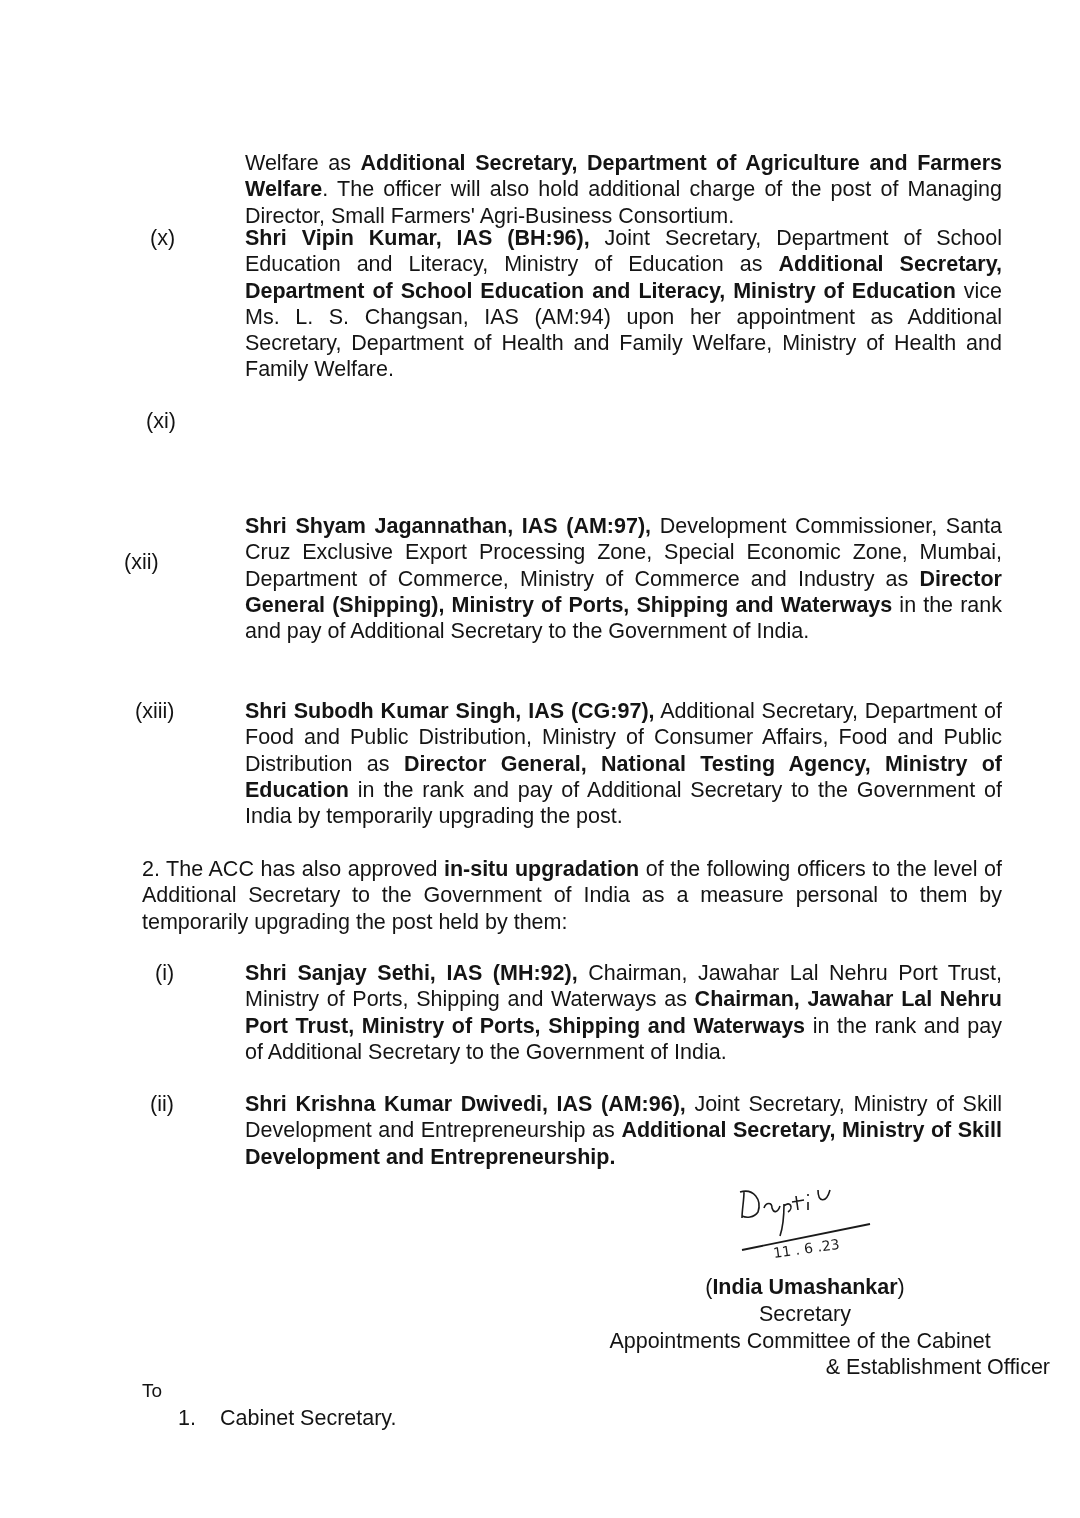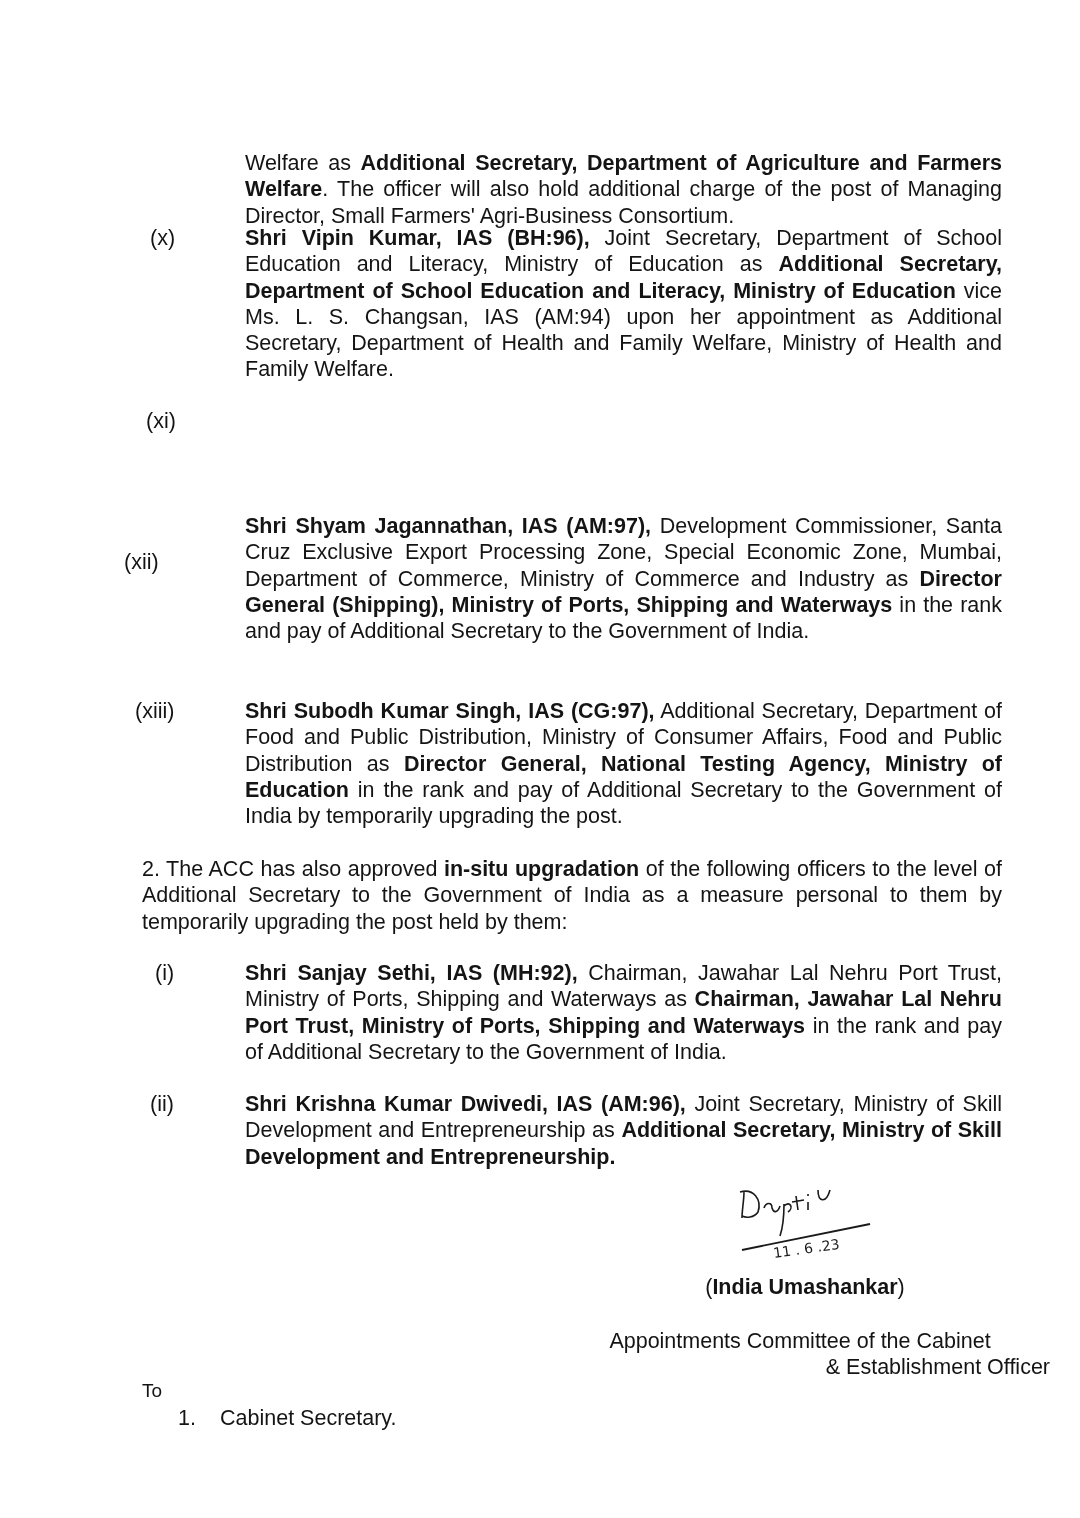--- a/index.html
+++ b/index.html
@@ -46,20 +46,21 @@
   <div class="para" style="top:1091px;"><b>Shri Krishna Kumar Dwivedi, IAS (AM:96),</b><span> Joint Secretary, Ministry of Skill Development and Entrepreneurship as </span><b>Additional Secretary, Ministry of Skill Development and Entrepreneurship.</b></div>
 
   <svg class="signature" viewBox="0 0 170 80">
     <path d="M14 12 C14 20 12 30 12 38 M10 12 C24 8 32 20 28 32 C24 38 16 38 12 36" fill="none" stroke="#1a1a1a" stroke-width="1.6"></path>
     <path d="M34 28 C36 22 42 22 42 28 C44 34 48 32 50 26 M54 24 C54 40 52 50 50 56 M54 26 C60 20 64 28 58 32 M66 16 L68 30 M62 22 L74 20 M78 22 L78 30 M78 14 L78 16 M88 10 C88 22 96 24 100 10" fill="none" stroke="#1a1a1a" stroke-width="1.6"></path>
     <path d="M12 70 L140 44" stroke="#1a1a1a" stroke-width="1.8"></path>
     <text x="44" y="78" font-family="DejaVu Sans, sans-serif" font-size="14" fill="#1a1a1a" transform="rotate(-8 44 78)">11 . 6 .23</text>
   </svg>
 
   <div class="sig-block" style="top:1274px;">(<b>India Umashankar</b>)</div>
+  <div class="sig-block" style="top:1301px;">Secretary</div>
   <div class="sig-block" style="top:1328px; left:550px; width:500px;">Appointments Committee of the Cabinet</div>
   <div class="sig-block" style="top:1354px;text-align:right;">&amp; Establishment Officer</div>
 
   <div class="to">To</div>
   <div class="recipient">
     <span class="n">1.</span><span>Cabinet Secretary.</span>
   </div>
 </div>
 
 </body></html>

